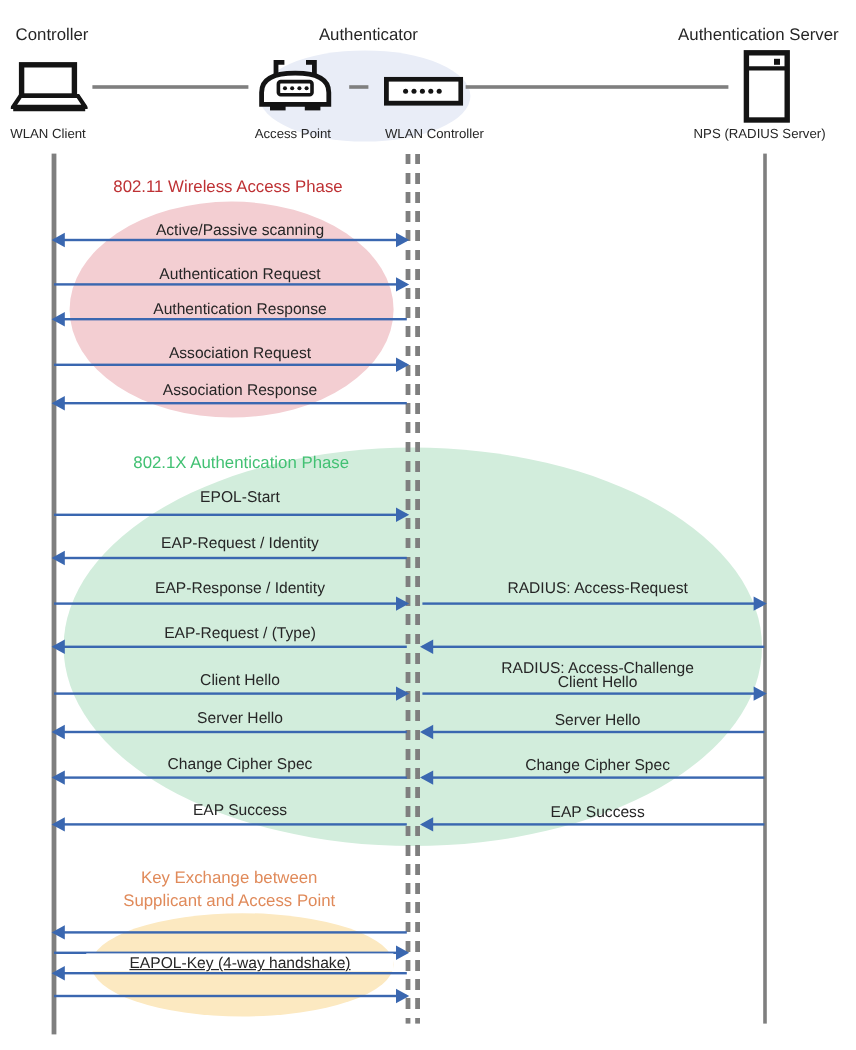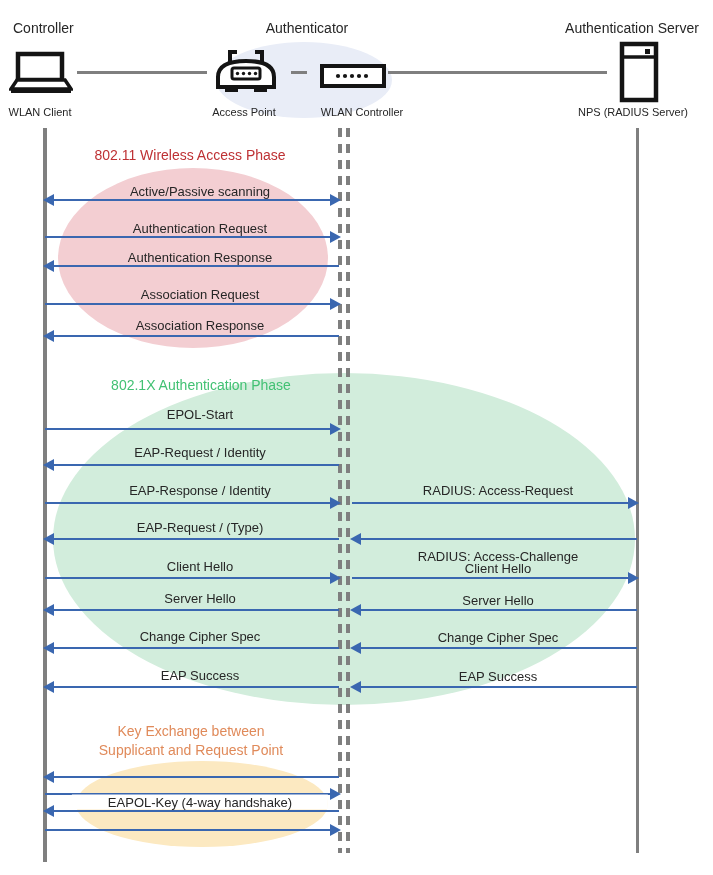--- a/index.html
+++ b/index.html
@@ -47,21 +47,21 @@
   #title-orange{left:191px;top:741px;color:var(--title-orange,#E08A5A);text-align:center;line-height:19px;}
 
   
   #messages{position:absolute;left:0;top:0;width:100%;height:100%;z-index:3;}
   .arrow{position:absolute;height:2px;background:var(--arrow,#3A67B0);}
   .arrow.head-right::after{content:"";position:absolute;right:-2px;top:-5px;width:0;height:0;
     border-top:6px solid transparent;border-bottom:6px solid transparent;border-left:11px solid var(--arrow,#3A67B0);}
   .arrow.head-left::before{content:"";position:absolute;left:-2px;top:-5px;width:0;height:0;
     border-top:6px solid transparent;border-bottom:6px solid transparent;border-right:11px solid var(--arrow,#3A67B0);}
   .msg-label{position:absolute;transform:translate(-50%,-50%);font-size:13px;white-space:nowrap;color:var(--text,#262626);}
-  .msg-label.boxed{background:#fff;padding:0 36px;}
+  .msg-label.boxed{background:#fff;padding:0 36px;text-decoration:underline;}
 
   svg .stroke{fill:#fff;stroke:#141414;}
 </style>
 </head>
 <body>
 
 <div class="canvas">
 
   <div class="ellipse" id="el-blue"></div>
   <div class="ellipse" id="el-pink"></div>
@@ -122,21 +122,21 @@
 
   <div class="lifeline" id="life-client"></div>
   <div class="lifeline" id="life-dash1"></div>
   <div class="lifeline" id="life-dash2"></div>
   <div class="lifeline" id="life-server"></div>
 
   <div class="phase-title" id="title-red">802.11 Wireless Access Phase</div>
   <div class="phase-title" id="title-green">802.1X Authentication Phase</div>
   <div class="phase-title" id="title-orange">
     <div>Key Exchange between</div>
-    <div>Supplicant and Request Point</div>
+    <div>Supplicant and Access Point</div>
   </div>
 
   <div id="messages">
       <div class="arrow head-left head-right" style="left: 45px; top: 199px; width: 294px;"></div>
       <div class="msg-label" style="left: 200px; top: 191px;">Active/Passive scanning</div>
       <div class="arrow head-right" style="left: 45px; top: 236px; width: 294px;"></div>
       <div class="msg-label" style="left: 200px; top: 228px;">Authentication Request</div>
       <div class="arrow head-left" style="left: 45px; top: 265px; width: 294px;"></div>
       <div class="msg-label" style="left: 200px; top: 257px;">Authentication Response</div>
       <div class="arrow head-right" style="left: 45px; top: 303px; width: 294px;"></div>

